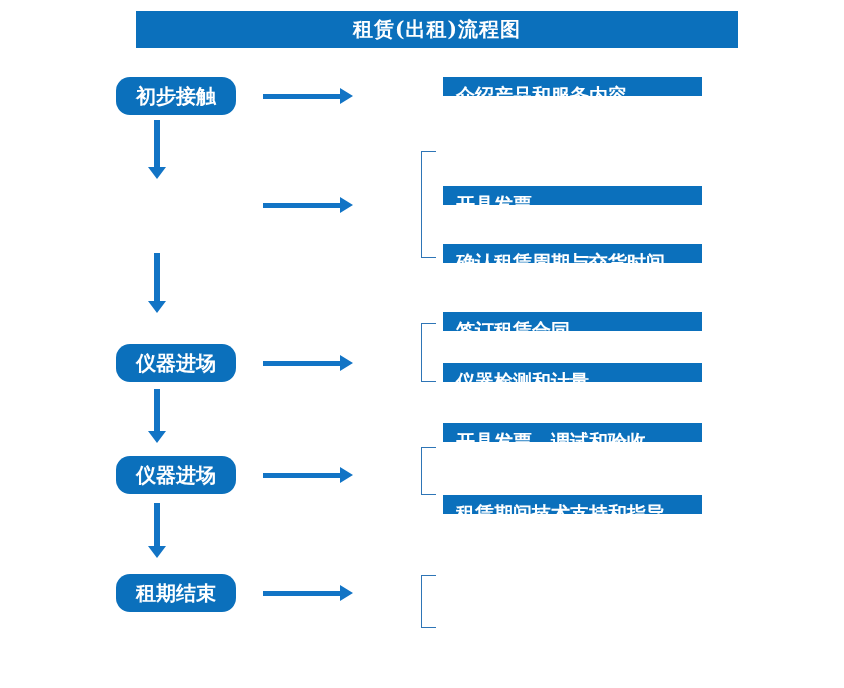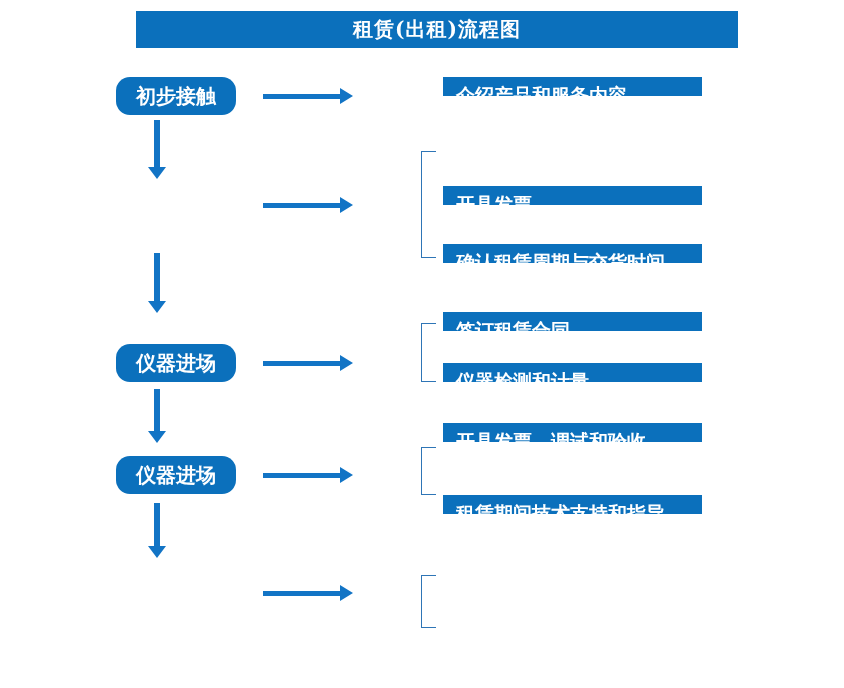--- a/index.html
+++ b/index.html
@@ -66,20 +66,21 @@
 </head>
 <body>
 
 <div class="canvas">
 
   <div class="title-bar">租赁(出租)流程图</div>
 
   <div class="stage-box" style="top:77px">初步接触</div>
   <div class="stage-box" style="top:344px">仪器进场</div>
   <div class="stage-box" style="top:456px">仪器进场</div>
+  <div class="stage-box" style="top:574px">租期结束</div>
 
   <div class="v-arrow" style="top:120px;height:59px">
       <div class="shaft"></div>
       <div class="head"></div>
     </div>
   <div class="v-arrow" style="top:253px;height:60px">
       <div class="shaft"></div>
       <div class="head"></div>
     </div>
   <div class="v-arrow" style="top:389px;height:54px">

